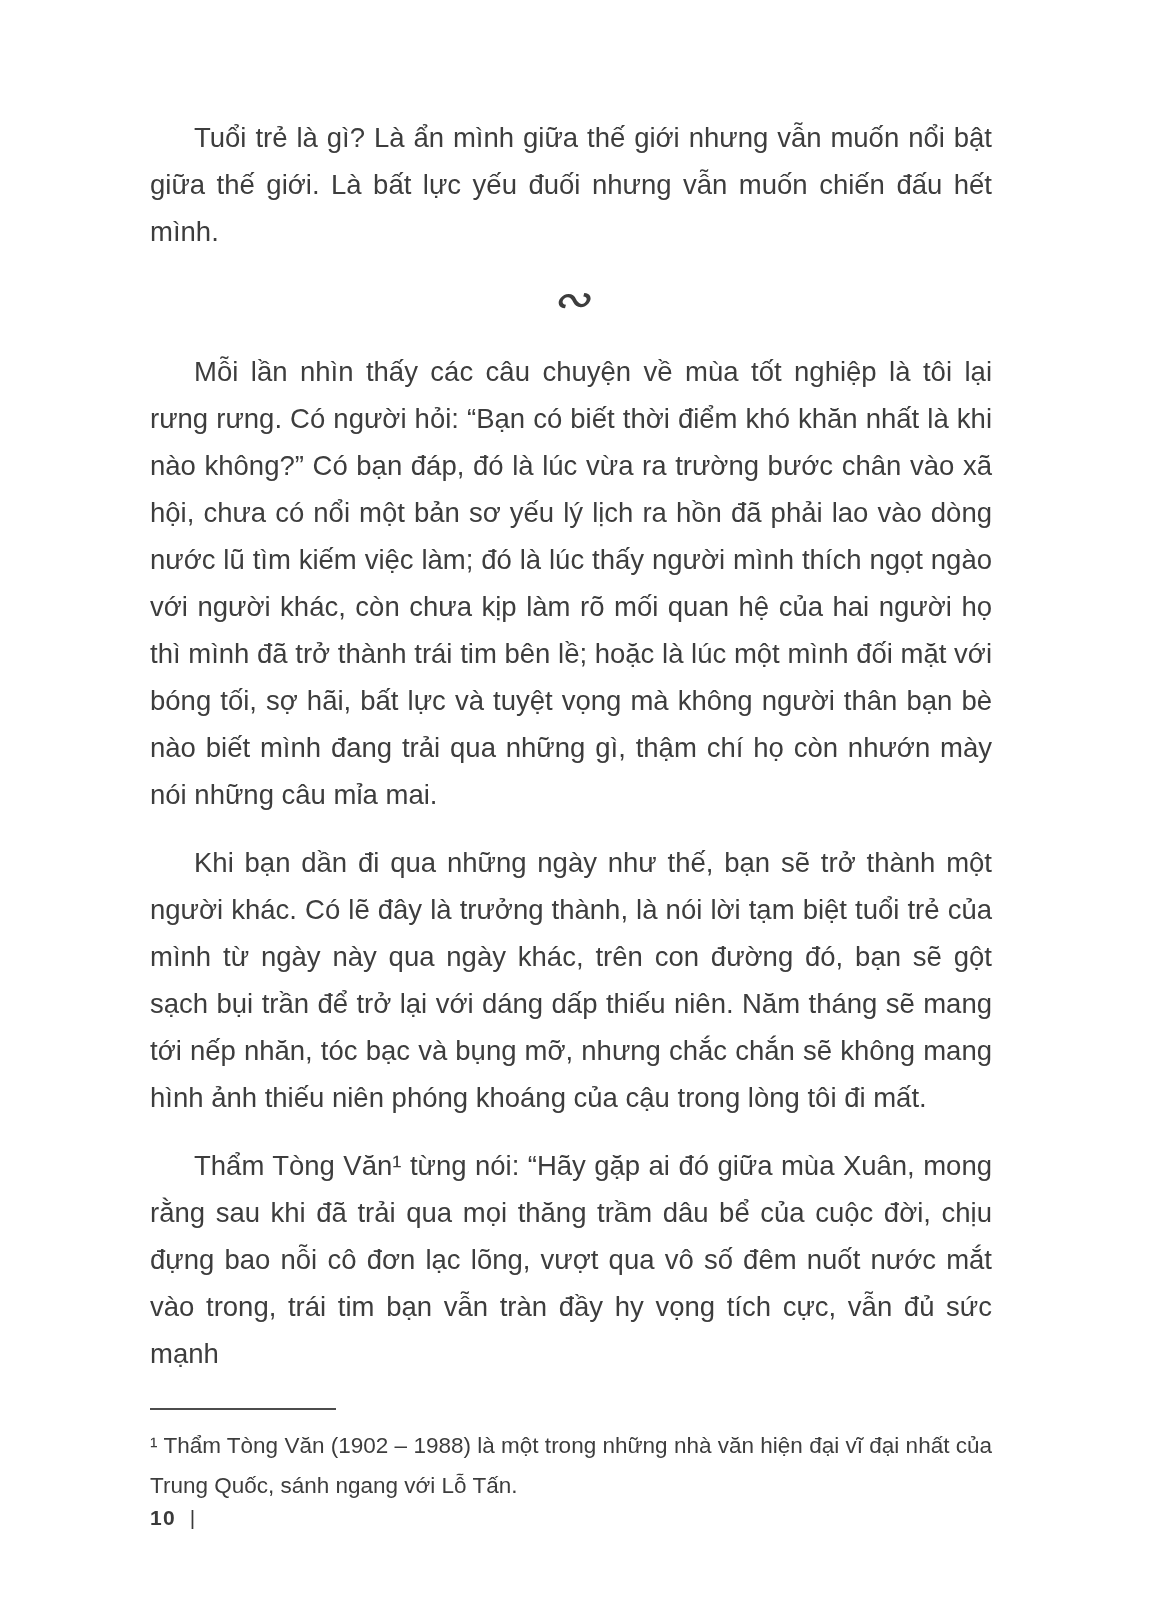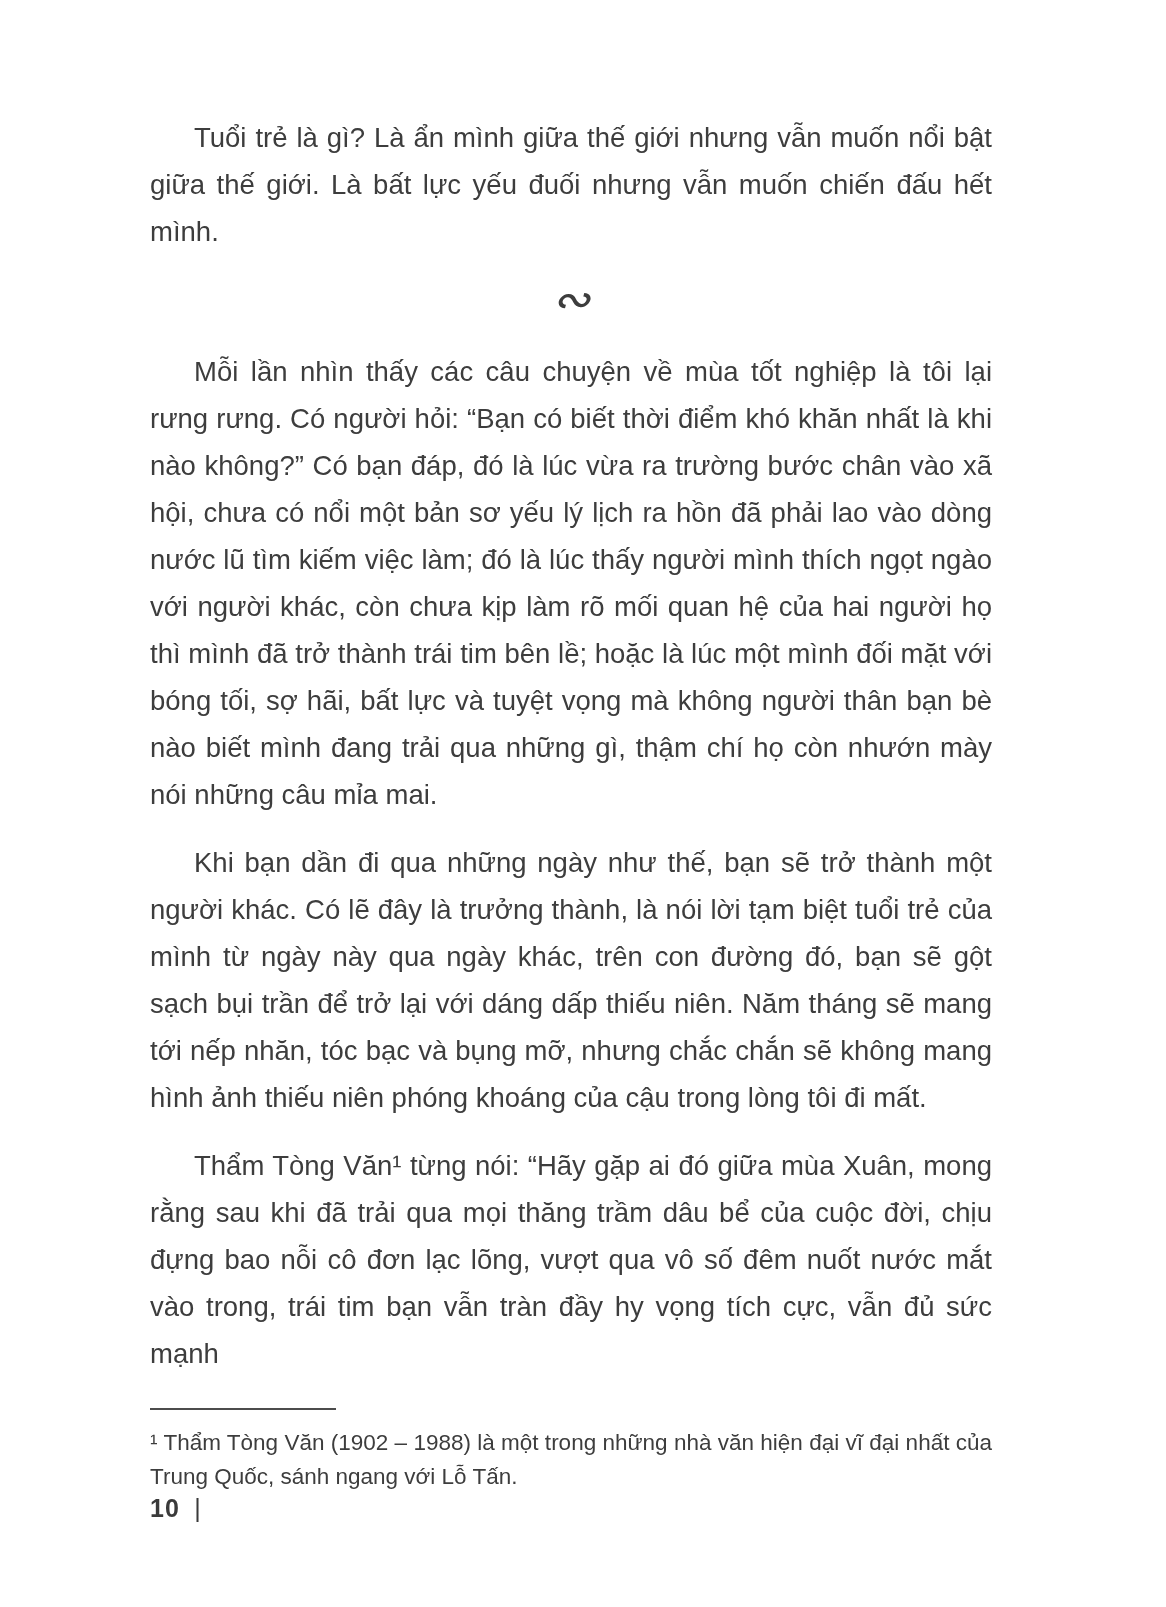--- a/index.html
+++ b/index.html
@@ -40,29 +40,29 @@
   .footnote-block { margin-top: 10px; }
   .footnote-rule {
     width: 186px;
     height: 0;
     border-top: 2px solid #4c4c4c;
     margin: 0 0 16px 0;
   }
   .footnote-text {
     margin: 0;
     font-size: 22.5px;
-    line-height: 34px;
+    line-height: 40px;
     text-align: justify;
     color: #3d3d3d;
   }
   .running-footer {
     margin-top: auto;
     display: flex;
     align-items: baseline;
-    font-size: 25px;
+    font-size: 21px;
     font-weight: 700;
     letter-spacing: 1.2px;
     color: #3a3a3a;
     white-space: nowrap;
   }
   .running-footer .sep {
     margin: 0 14px;
     font-weight: 400;
     color: #3a3a3a;
   }

